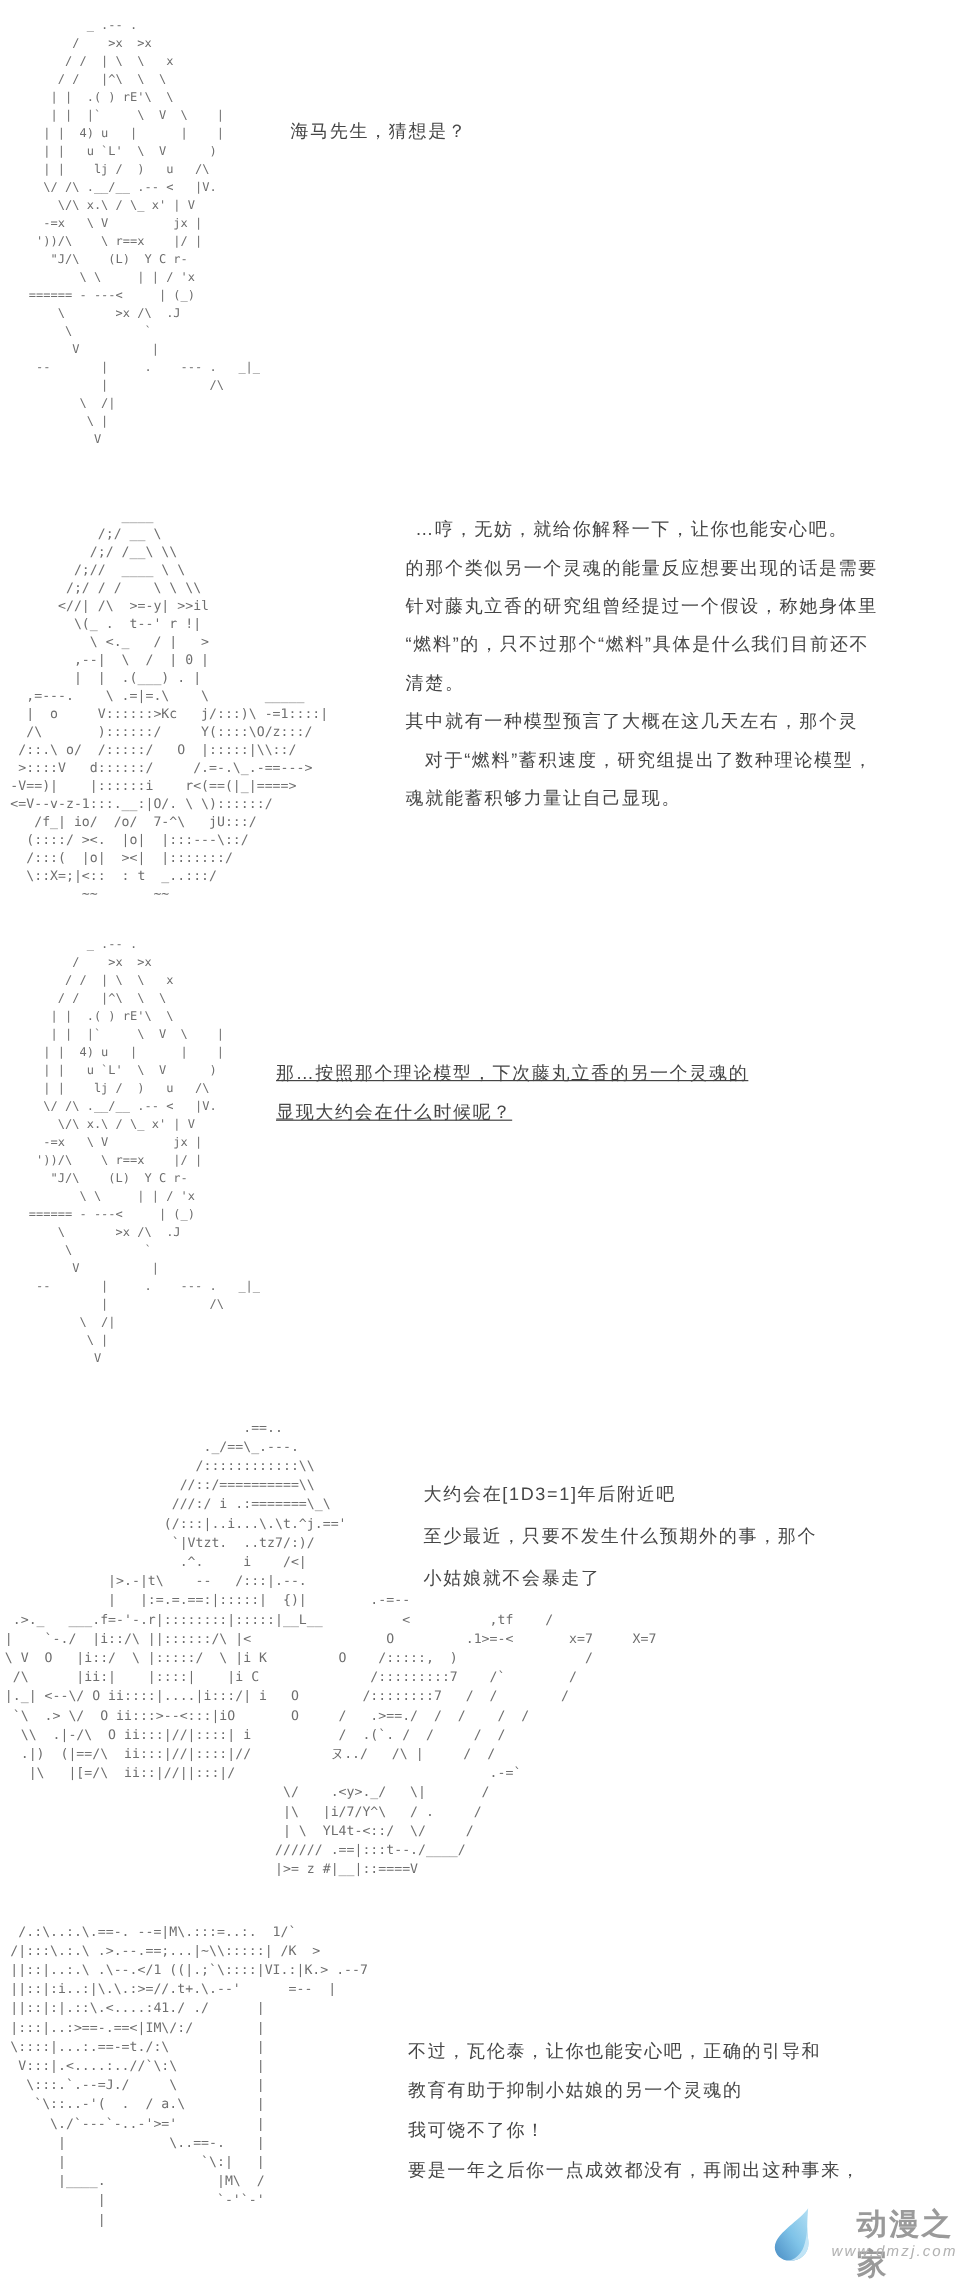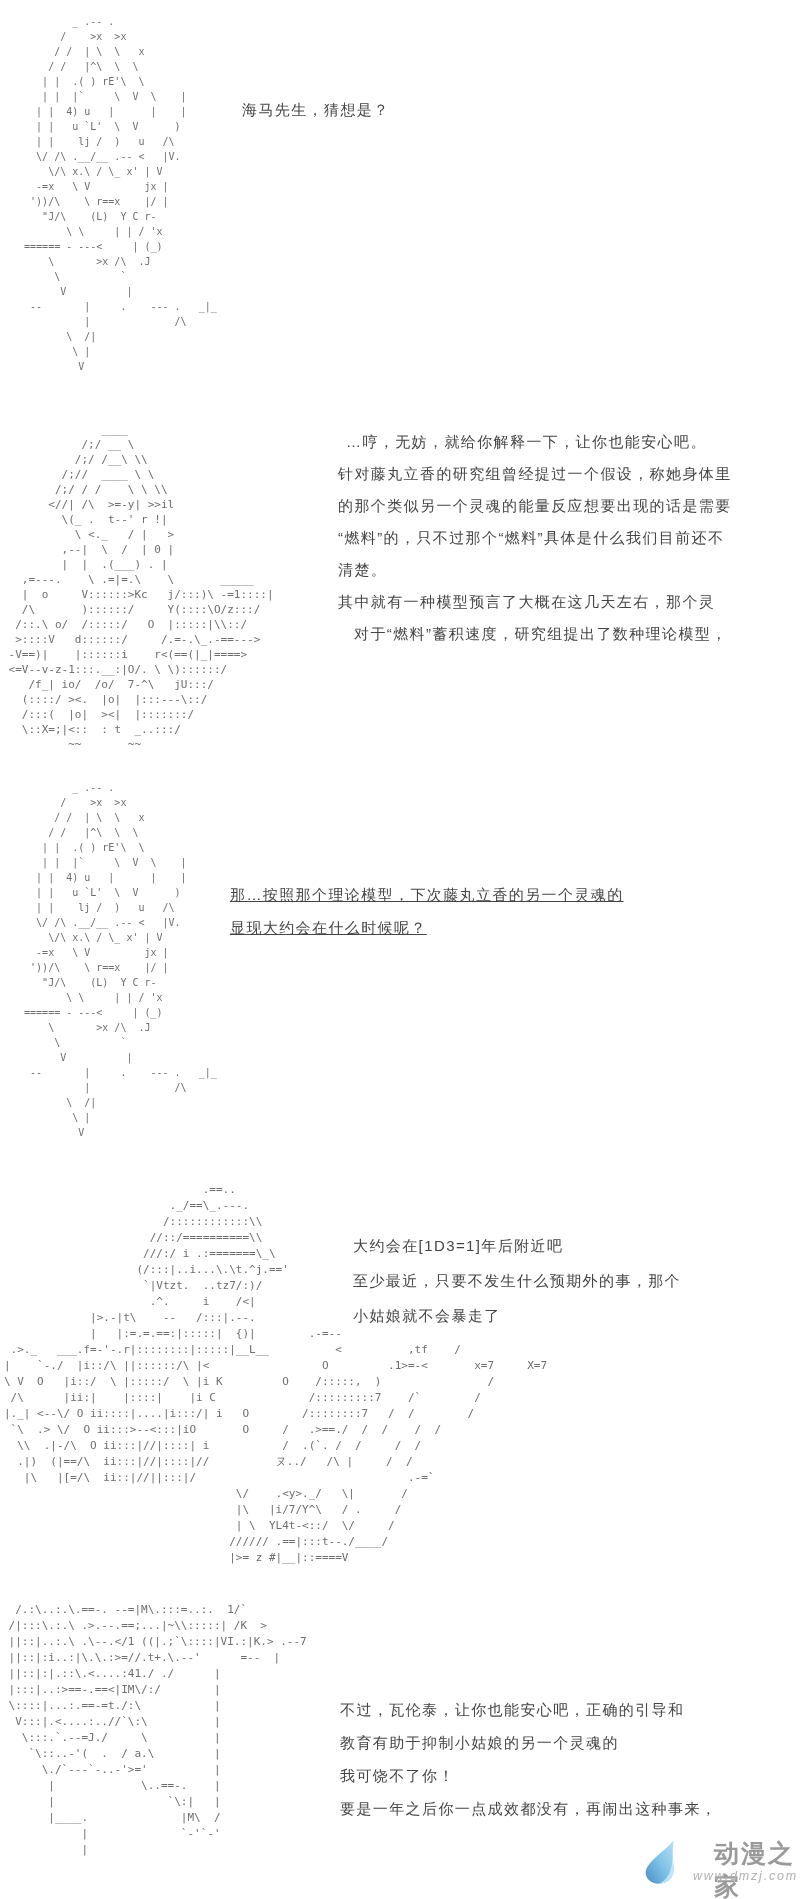--- a/index.html
+++ b/index.html
@@ -88,26 +88,27 @@
   &gt;::::V   d::::::/     /.=-.\_.-==---&gt;
  -V==)|    |::::::i    r&lt;(==(|_|====&gt;
  &lt;=V--v-z-1:::.__:|O/. \ \)::::::/
     /f_| io/  /o/  7-^\   jU:::/
    (::::/ &gt;&lt;.  |o|  |:::---\::/
    /:::(  |o|  &gt;&lt;|  |:::::::/
    \::X=;|&lt;::  : t  _..:::/
           ~~       ~~</pre>
   <div class="dlg d2" style="left:338px; top:432px;">
     <div class="ln ind-sm">…哼，无妨，就给你解释一下，让你也能安心吧。</div>
+    <div class="ln">的那个类似另一个灵魂的能量反应想要出现的话是需要</div>
     <div class="ln">针对藤丸立香的研究组曾经提过一个假设，称她身体里</div>
-    <div class="ln">的那个类似另一个灵魂的能量反应想要出现的话是需要</div>
     <div class="ln">“燃料”的，只不过那个“燃料”具体是什么我们目前还不</div>
     <div class="ln">清楚。</div>
     <div class="ln">其中就有一种模型预言了大概在这几天左右，那个灵</div>
     <div class="ln ind-md">对于“燃料”蓄积速度，研究组提出了数种理论模型，</div>
+    <div class="ln">魂就能蓄积够力量让自己显现。</div>
   </div>
 
   <pre class="aa art1" style="left:6px; top:780px;">           _ .-- .
          /    &gt;x  &gt;x
         / /  | \  \   x
        / /   |^\  \  \
       | |  .( ) rE'\  \
       | |  |`     \  V  \    |
      | |  4) u   |      |    |
      | |   u `L'  \  V      )

